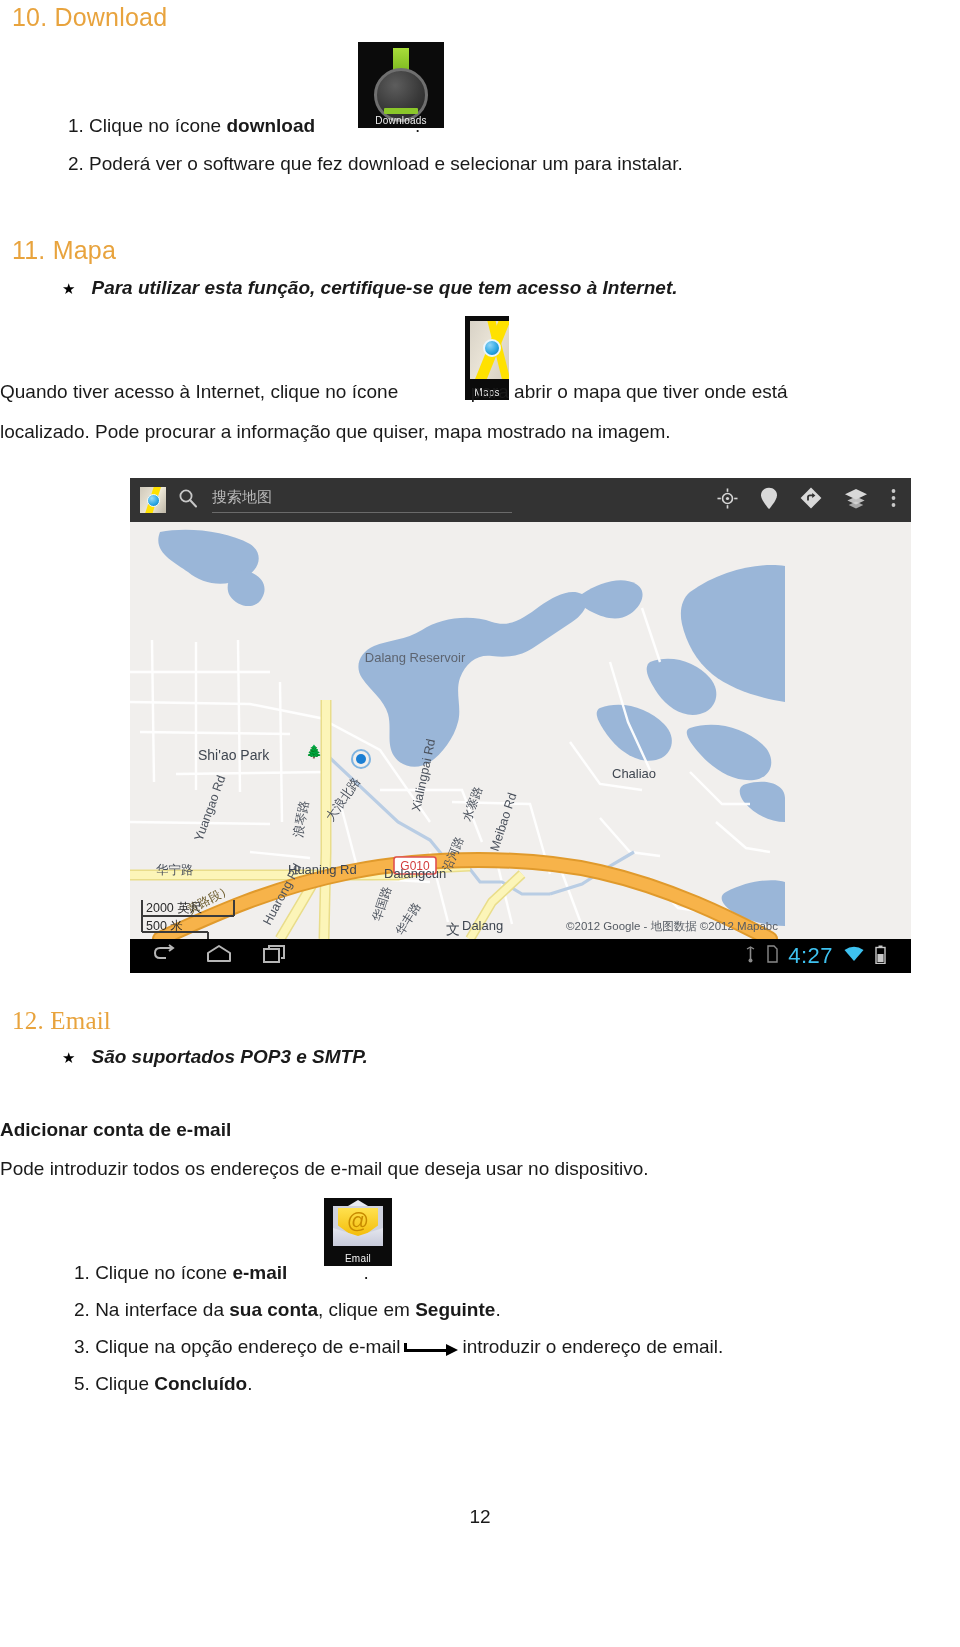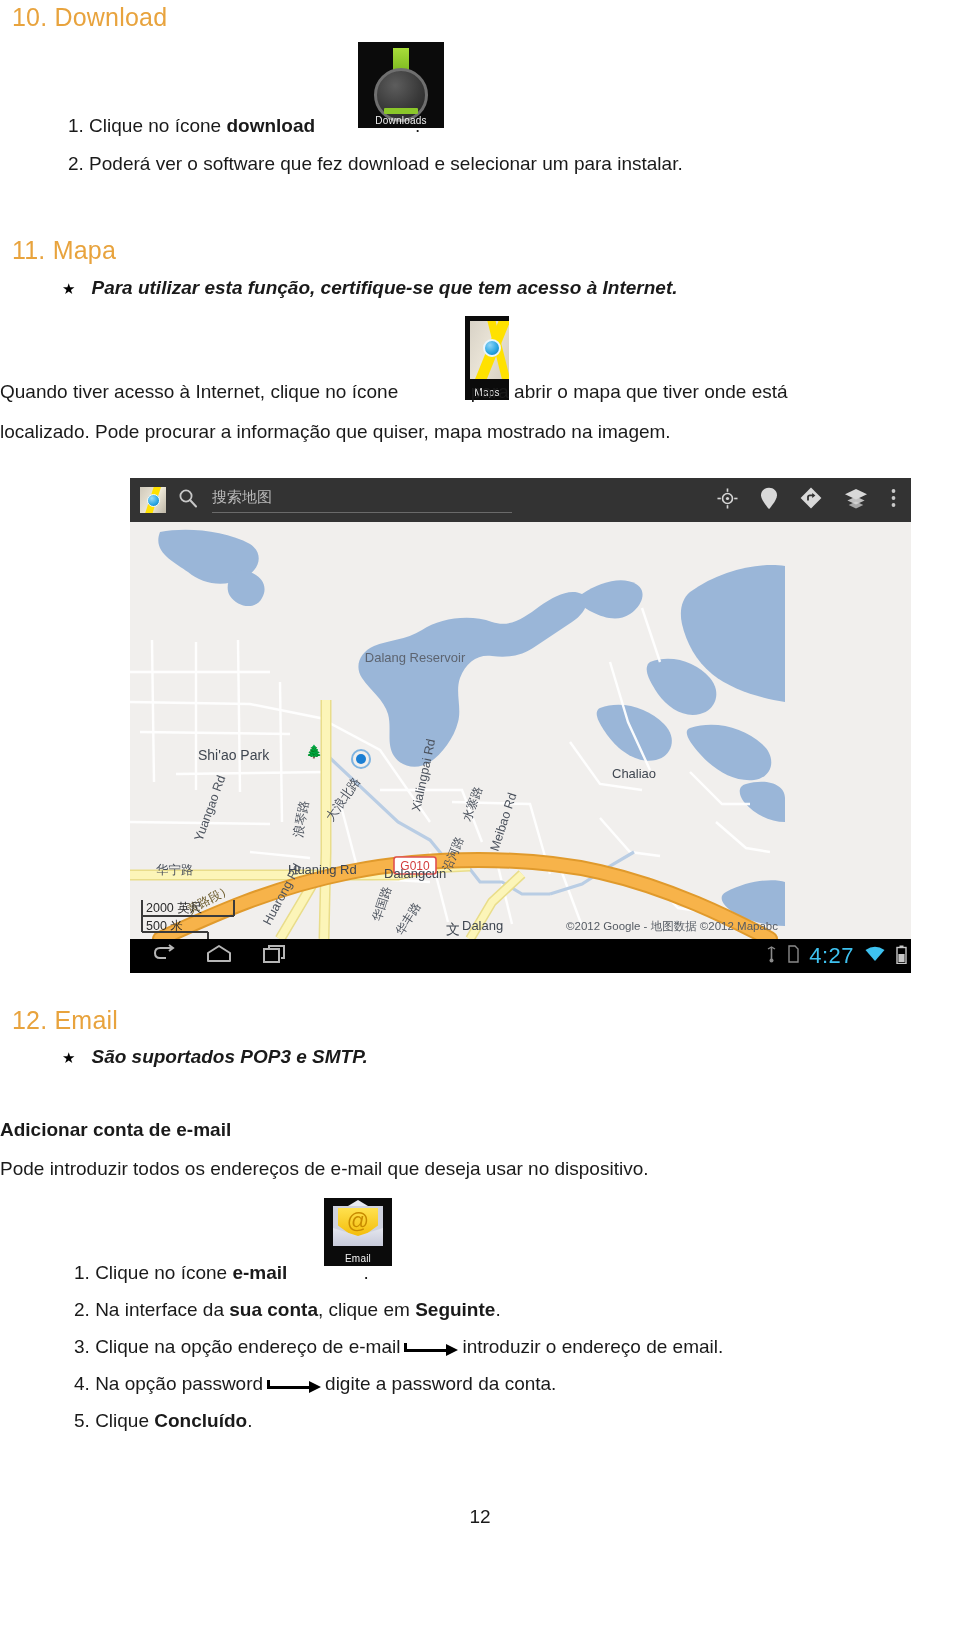--- a/index.html
+++ b/index.html
@@ -22,21 +22,21 @@
   h2.section-heading {
     font-size: 25px;
     font-weight: 400;
     color: #E8A33D;
     margin: 4px;
     letter-spacing: .2px;
     line-height: 1.1;
   }
   .heading-download { position: absolute; left: 8px; top: 0px; }
   .heading-mapa     { position: absolute; left: 8px; top: 233px; }
-  .heading-email    { position: absolute; left: 8px; top: 1003px; }
+  .heading-email    { position: absolute; left: 8px; top: 1003px; font-family: Liberation Serif, serif; }
 
   
   .para {
     font-size: 19px;
     line-height: 28px;
     color: #1a1a1a;
   }
   .bold { font-weight: bold; }
   .ital { font-style: italic; font-weight: bold; }
 
@@ -250,21 +250,21 @@
 
   .navbar {
     position: absolute; left: 0; bottom: 0;
     width: 100%; height: 34px;
     background: #000000;
     display: flex; align-items: center;
   }
   .nav-left { display: flex; align-items: center; gap: 30px; padding-left: 22px; }
   .nav-right {
     margin-left: auto; display: flex; align-items: center; gap: 10px;
-    padding-right: 4px;
+    padding-right: 25px;
   }
   .nav-clock {
     color: #3ec2f0; font-size: 22px; letter-spacing: .5px;
     font-family: "Liberation Sans", sans-serif;
   }
 
   
   .em-list { position: absolute; left: 68px; top: 1254px; width: 860px; }
   .em-li {
     font-size: 19px; line-height: 37px; color: #1a1a1a;
@@ -620,26 +620,20 @@
       <span>Na interface da </span><span class="bold">sua conta</span><span>, clique em </span><span class="bold">Seguinte</span><span>.</span>
     </div>
 
     <div class="em-li">
       <span>3.</span>
       <span>Clique na opção endereço de e-mail</span><span class="arrow-inline">
         <span class="a-tick"></span><span class="a-stem"></span><span class="a-head"></span>
       </span><span>introduzir o endereço de email.</span>
     </div>
 
-    <div class="em-li">
-      <span>4.</span>
-      <span>Na opção password</span><span class="arrow-inline">
-        <span class="a-tick"></span><span class="a-stem"></span><span class="a-head"></span>
-      </span><span>digite a password da conta.</span>
-    </div>
 
     <div class="em-li">
       <span>5.</span>
       <span>Clique </span><span class="bold">Concluído</span><span>.</span>
     </div>
   </div>
 
   <div class="page-number">12</div>
 
 </div>

